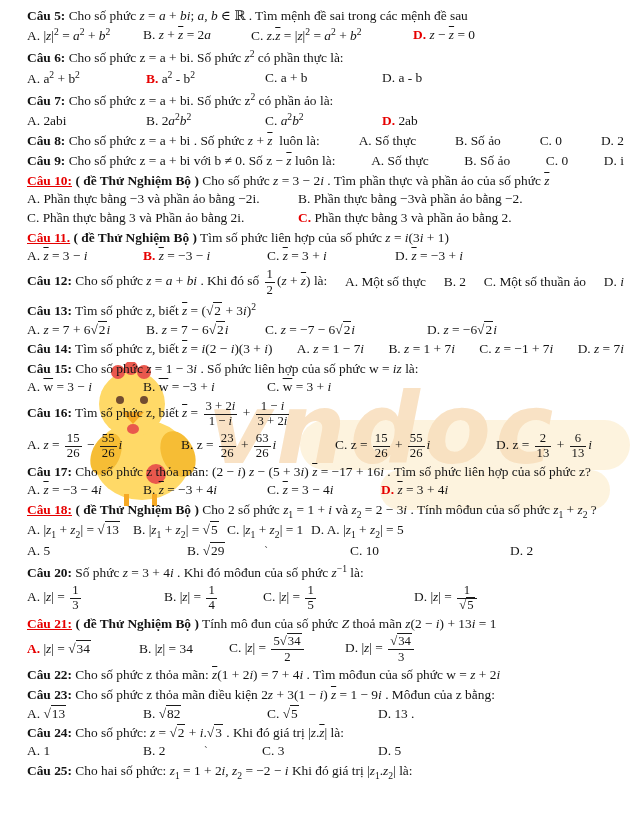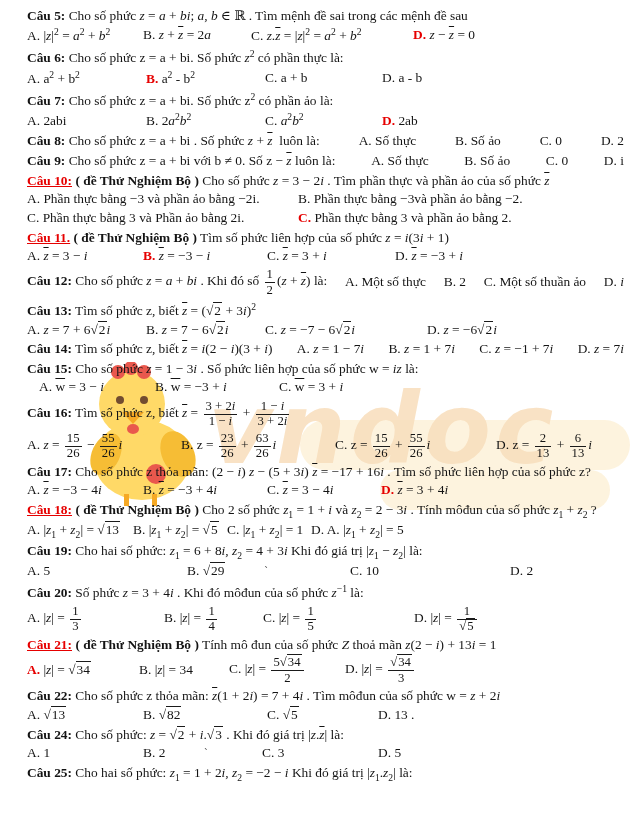--- a/index.html
+++ b/index.html
@@ -151,21 +151,21 @@
       <div class="line inline">
         <span class="stem"><b class="qn">Câu 14:</b> Tìm số phức z, biết <span class="o"><i>z</i></span> = <i>i</i>(2 − <i>i</i>)(3 + <i>i</i>)</span>
         <span class="opt"><b class="k">A.</b> <i>z</i> = 1 − 7<i>i</i></span>
         <span class="opt"><b class="k">B.</b> <i>z</i> = 1 + 7<i>i</i></span>
         <span class="opt"><b class="k">C.</b> <i>z</i> = −1 + 7<i>i</i></span>
         <span class="opt"><b class="k">D.</b> <i>z</i> = 7<i>i</i></span>
       </div>
     </div>
     <div class="q">
       <div class="line"><span class="stem"><b class="qn">Câu 15:</b> Cho số phức <i>z</i> = 1 − 3<i>i</i> . Số phức liên hợp của số phức w = <i>iz</i> là:</span></div>
-      <div class="opts" style="grid-template-columns: 112px 120px 92px auto; margin-left: 12px;">
+      <div class="opts" style="grid-template-columns: 112px 120px 92px auto;">
         <span class="opt"><b class="k">A.</b> <span class="o">w</span> = 3 − <i>i</i></span>
         <span class="opt"><b class="k">B.</b> <span class="o">w</span> = −3 + <i>i</i></span>
         <span class="opt"><b class="k">C.</b> <span class="o">w</span> = 3 + <i>i</i></span>
       </div>
     </div>
     <div class="q">
       <div class="line"><span class="stem"><b class="qn">Câu 16:</b> Tìm số phức z, biết <span class="o"><i>z</i></span> = <span class="f">
             <span>3 + 2<i>i</i></span>
             <span>1 − <i>i</i></span>
           </span> + <span class="f">
@@ -215,21 +215,20 @@
     <div class="q">
       <div class="line"><span class="stem"><b class="ru">Câu 18:</b> <b class="src">( đề Thử Nghiệm Bộ )</b> Cho 2 số phức <i>z</i><sub>1</sub> = 1 + <i>i</i> và <i>z</i><sub>2</sub> = 2 − 3<i>i</i> . Tính môđun của số phức <i>z</i><sub>1</sub> + <i>z</i><sub>2</sub> ?</span></div>
       <div class="opts" style="grid-template-columns: 102px 90px 80px auto;">
         <span class="opt"><b class="k">A.</b> |<i>z</i><sub>1</sub> + <i>z</i><sub>2</sub>| = √<span class="r">13</span></span>
         <span class="opt"><b class="k">B.</b> |<i>z</i><sub>1</sub> + <i>z</i><sub>2</sub>| = √<span class="r">5</span></span>
         <span class="opt"><b class="k">C.</b> |<i>z</i><sub>1</sub> + <i>z</i><sub>2</sub>| = 1</span>
         <span class="opt"><b class="k">D.</b> A. |<i>z</i><sub>1</sub> + <i>z</i><sub>2</sub>| = 5</span>
       </div>
     </div>
     <div class="q">
-      <div class="line"><span class="stem"><b class="qn">Câu 19:</b> Cho hai số phức: <i>z</i><sub>1</sub> = 6 + 8<i>i</i>, <i>z</i><sub>2</sub> = 4 + 3<i>i</i> Khi đó giá trị |<i>z</i><sub>1</sub> − <i>z</i><sub>2</sub>| là:</span></div>
       <div class="opts" style="grid-template-columns: 112px 115px 112px auto; gap: 48px;">
         <span class="opt"><b class="k">A.</b> 5</span>
         <span class="opt"><b class="k">B.</b> √<span class="r">29</span><span class="tick">`</span></span>
         <span class="opt"><b class="k">C.</b> 10</span>
         <span class="opt"><b class="k">D.</b> 2</span>
       </div>
     </div>
     <div class="q">
       <div class="line"><span class="stem"><b class="qn">Câu 20:</b> Số phức <i>z</i> = 3 + 4<i>i</i> . Khi đó môđun của số phức <i>z</i><sup>−1</sup> là:</span></div>
       <div class="opts" style="grid-template-columns: 133px 95px 147px auto;">
@@ -263,20 +262,21 @@
         <span class="opt"><b class="k">D.</b> |<i>z</i>| = <span class="f">
             <span>√<span class="r">34</span></span>
             <span>3</span>
           </span></span>
       </div>
     </div>
     <div class="q">
       <div class="line"><span class="stem"><b class="qn">Câu 22:</b> Cho số phức z thỏa mãn: <span class="o"><i>z</i></span>(1 + 2<i>i</i>) = 7 + 4<i>i</i> . Tìm môđun của số phức w = <i>z</i> + 2<i>i</i></span></div>
     </div>
     <div class="q">
+      <div class="line"><span class="stem"><b class="qn">Câu 23:</b> Cho số phức z thỏa mãn điều kiện 2<i>z</i> + 3(1 − <i>i</i>) <span class="o"><i>z</i></span> = 1 − 9<i>i</i> . Môđun của z bằng:</span></div>
       <div class="opts" style="grid-template-columns: 112px 120px 107px auto;">
         <span class="opt"><b class="k">A.</b> √<span class="r">13</span></span>
         <span class="opt"><b class="k">B.</b> √<span class="r">82</span></span>
         <span class="opt"><b class="k">C.</b> √<span class="r">5</span></span>
         <span class="opt"><b class="k">D.</b> 13 .</span>
       </div>
     </div>
     <div class="q">
       <div class="line"><span class="stem"><b class="qn">Câu 24:</b> Cho số phức: <i>z</i> = √<span class="r">2</span> + <i>i</i>.√<span class="r">3</span> . Khi đó giá trị |<i>z</i>.<span class="o"><i>z</i></span>| là:</span></div>
       <div class="opts" style="grid-template-columns: 112px 115px 112px auto;">

